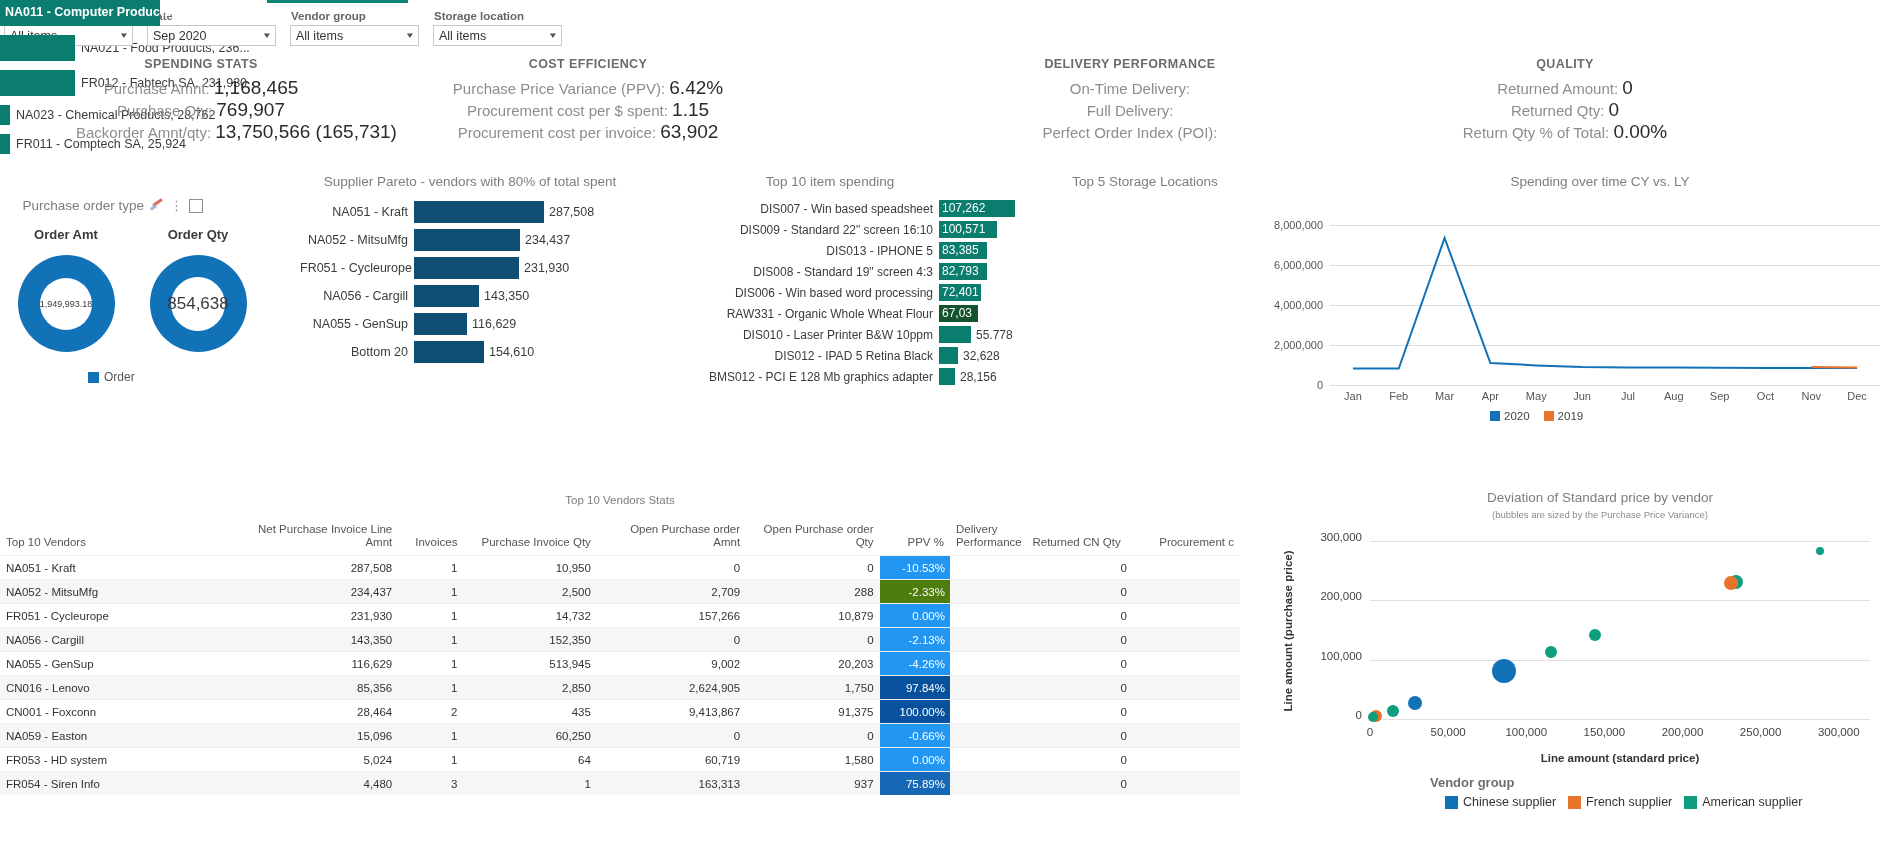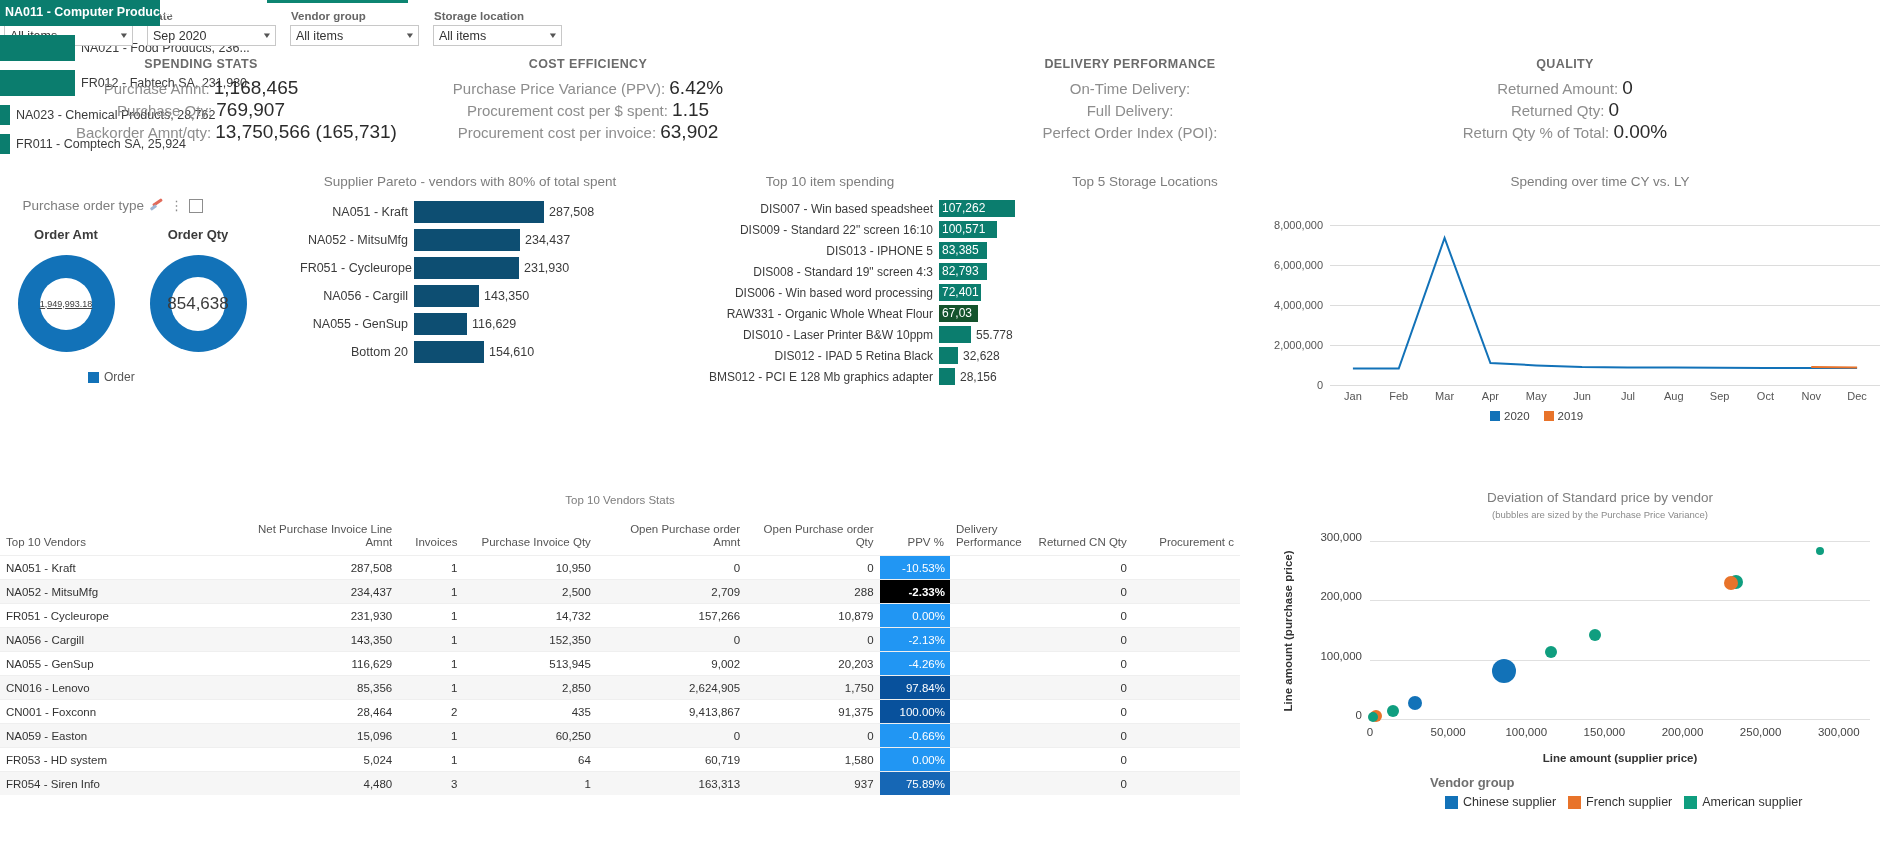--- a/index.html
+++ b/index.html
@@ -171,21 +171,21 @@
     <span class="dots">⋮</span>
     <span class="chk"></span>
   </div>
   <div class="donut-labels">
     <div class="donut-col"><span class="cap">Order Amt</span></div>
     <div class="donut-col"><span class="cap">Order Qty</span></div>
   </div>
   <div class="donuts">
     <div class="donut-wrap">
       <div class="donut" id="d1" style="width: 97px; height: 97px; background: rgb(18, 114, 184);">
-        <div class="hole" id="d1h" style="width: 52px; height: 52px; text-decoration: underline;">
+        <div class="hole" id="d1h" style="width: 52px; height: 52px;">
           <span class="val" id="d1v" style="font-size: 9px;">1,949,993.18</span>
         </div>
       </div>
     </div>
     <div class="donut-wrap">
       <div class="donut" id="d2" style="width: 97px; height: 97px; background: rgb(18, 114, 184);">
         <div class="hole" id="d2h" style="width: 54px; height: 54px;">
           <span class="val" id="d2v" style="font-size: 17px;">854,638</span>
         </div>
       </div>
@@ -357,21 +357,21 @@
     <thead>
         <tr id="vthead">
           <th class="l" style="width: 205px; margin-left: 36px;">Top 10 Vendors</th>
           <th style="width: 150px;">Net Purchase Invoice Line Amnt</th>
           <th style="width: 50px;">Invoices</th>
           <th style="width: 115px;">Purchase Invoice Qty</th>
           <th style="width: 130px;">Open Purchase order Amnt</th>
           <th style="width: 115px;">Open Purchase order Qty</th>
           <th style="width: 55px;">PPV %</th>
           <th style="width: 55px; text-align: left;">Delivery Performance</th>
-          <th style="width: 95px;">Returned CN Qty</th>
+          <th style="width: 95px; text-align: center;">Returned CN Qty</th>
           <th style="width: 90px;">Procurement c</th>
         </tr>
       </thead>
     <tbody id="vtbody">
         <tr>
           <td class="l">NA051 - Kraft</td>
           <td>287,508</td>
           <td>1</td>
           <td>10,950</td>
           <td>0</td>
@@ -381,21 +381,21 @@
           <td>0</td>
           <td></td>
         </tr>
         <tr class="alt">
           <td class="l">NA052 - MitsuMfg</td>
           <td>234,437</td>
           <td>1</td>
           <td>2,500</td>
           <td>2,709</td>
           <td>288</td>
-          <td class="ppv" style="background: #000000; font-weight: bold;">-2.33%</td>
+          <td class="ppv" style="background: #4d7c0f;">-2.33%</td>
           <td></td>
           <td>0</td>
           <td></td>
         </tr>
         <tr>
           <td class="l">FR051 - Cycleurope</td>
           <td>231,930</td>
           <td>1</td>
           <td>14,732</td>
           <td>157,266</td>
@@ -517,21 +517,21 @@
       <div class="bubble" style="width: 14px; height: 14px; left: 360.938px; bottom: 137.156px; background: rgb(232, 115, 42);"></div>
       <div class="bubble" style="width: 12px; height: 12px; left: 225px; bottom: 84.9062px; background: rgb(15, 158, 127);"></div>
       <div class="bubble" style="width: 12px; height: 12px; left: 181.25px; bottom: 67.6875px; background: rgb(15, 158, 127);"></div>
       <div class="bubble" style="width: 24px; height: 24px; left: 134.375px; bottom: 48.6875px; background: rgb(18, 114, 184);"></div>
       <div class="bubble" style="width: 14px; height: 14px; left: 45.3125px; bottom: 16.625px; background: rgb(18, 114, 184);"></div>
       <div class="bubble" style="width: 12px; height: 12px; left: 23.4375px; bottom: 9.5px; background: rgb(15, 158, 127);"></div>
       <div class="bubble" style="width: 12px; height: 12px; left: 6.25px; bottom: 3.5625px; background: rgb(232, 115, 42);"></div>
       <div class="bubble" style="width: 10px; height: 10px; left: 3.125px; bottom: 2.96875px; background: rgb(15, 158, 127);"></div>
     </div>
   <div class="sc-ylab">Line amount (purchase price)</div>
-  <div class="sc-xlab">Line amount (supplier price)</div>
+  <div class="sc-xlab">Line amount (standard price)</div>
   <div class="sc-legend-title">Vendor group</div>
   <div class="sc-legend" id="sclegend">
       <div>
         <span class="sw" style="background: rgb(18, 114, 184); width: 13px; height: 13px;"></span>
         <span>Chinese supplier</span>
       </div>
       <div>
         <span class="sw" style="background: rgb(232, 115, 42); width: 13px; height: 13px;"></span>
         <span>French supplier</span>
       </div>

